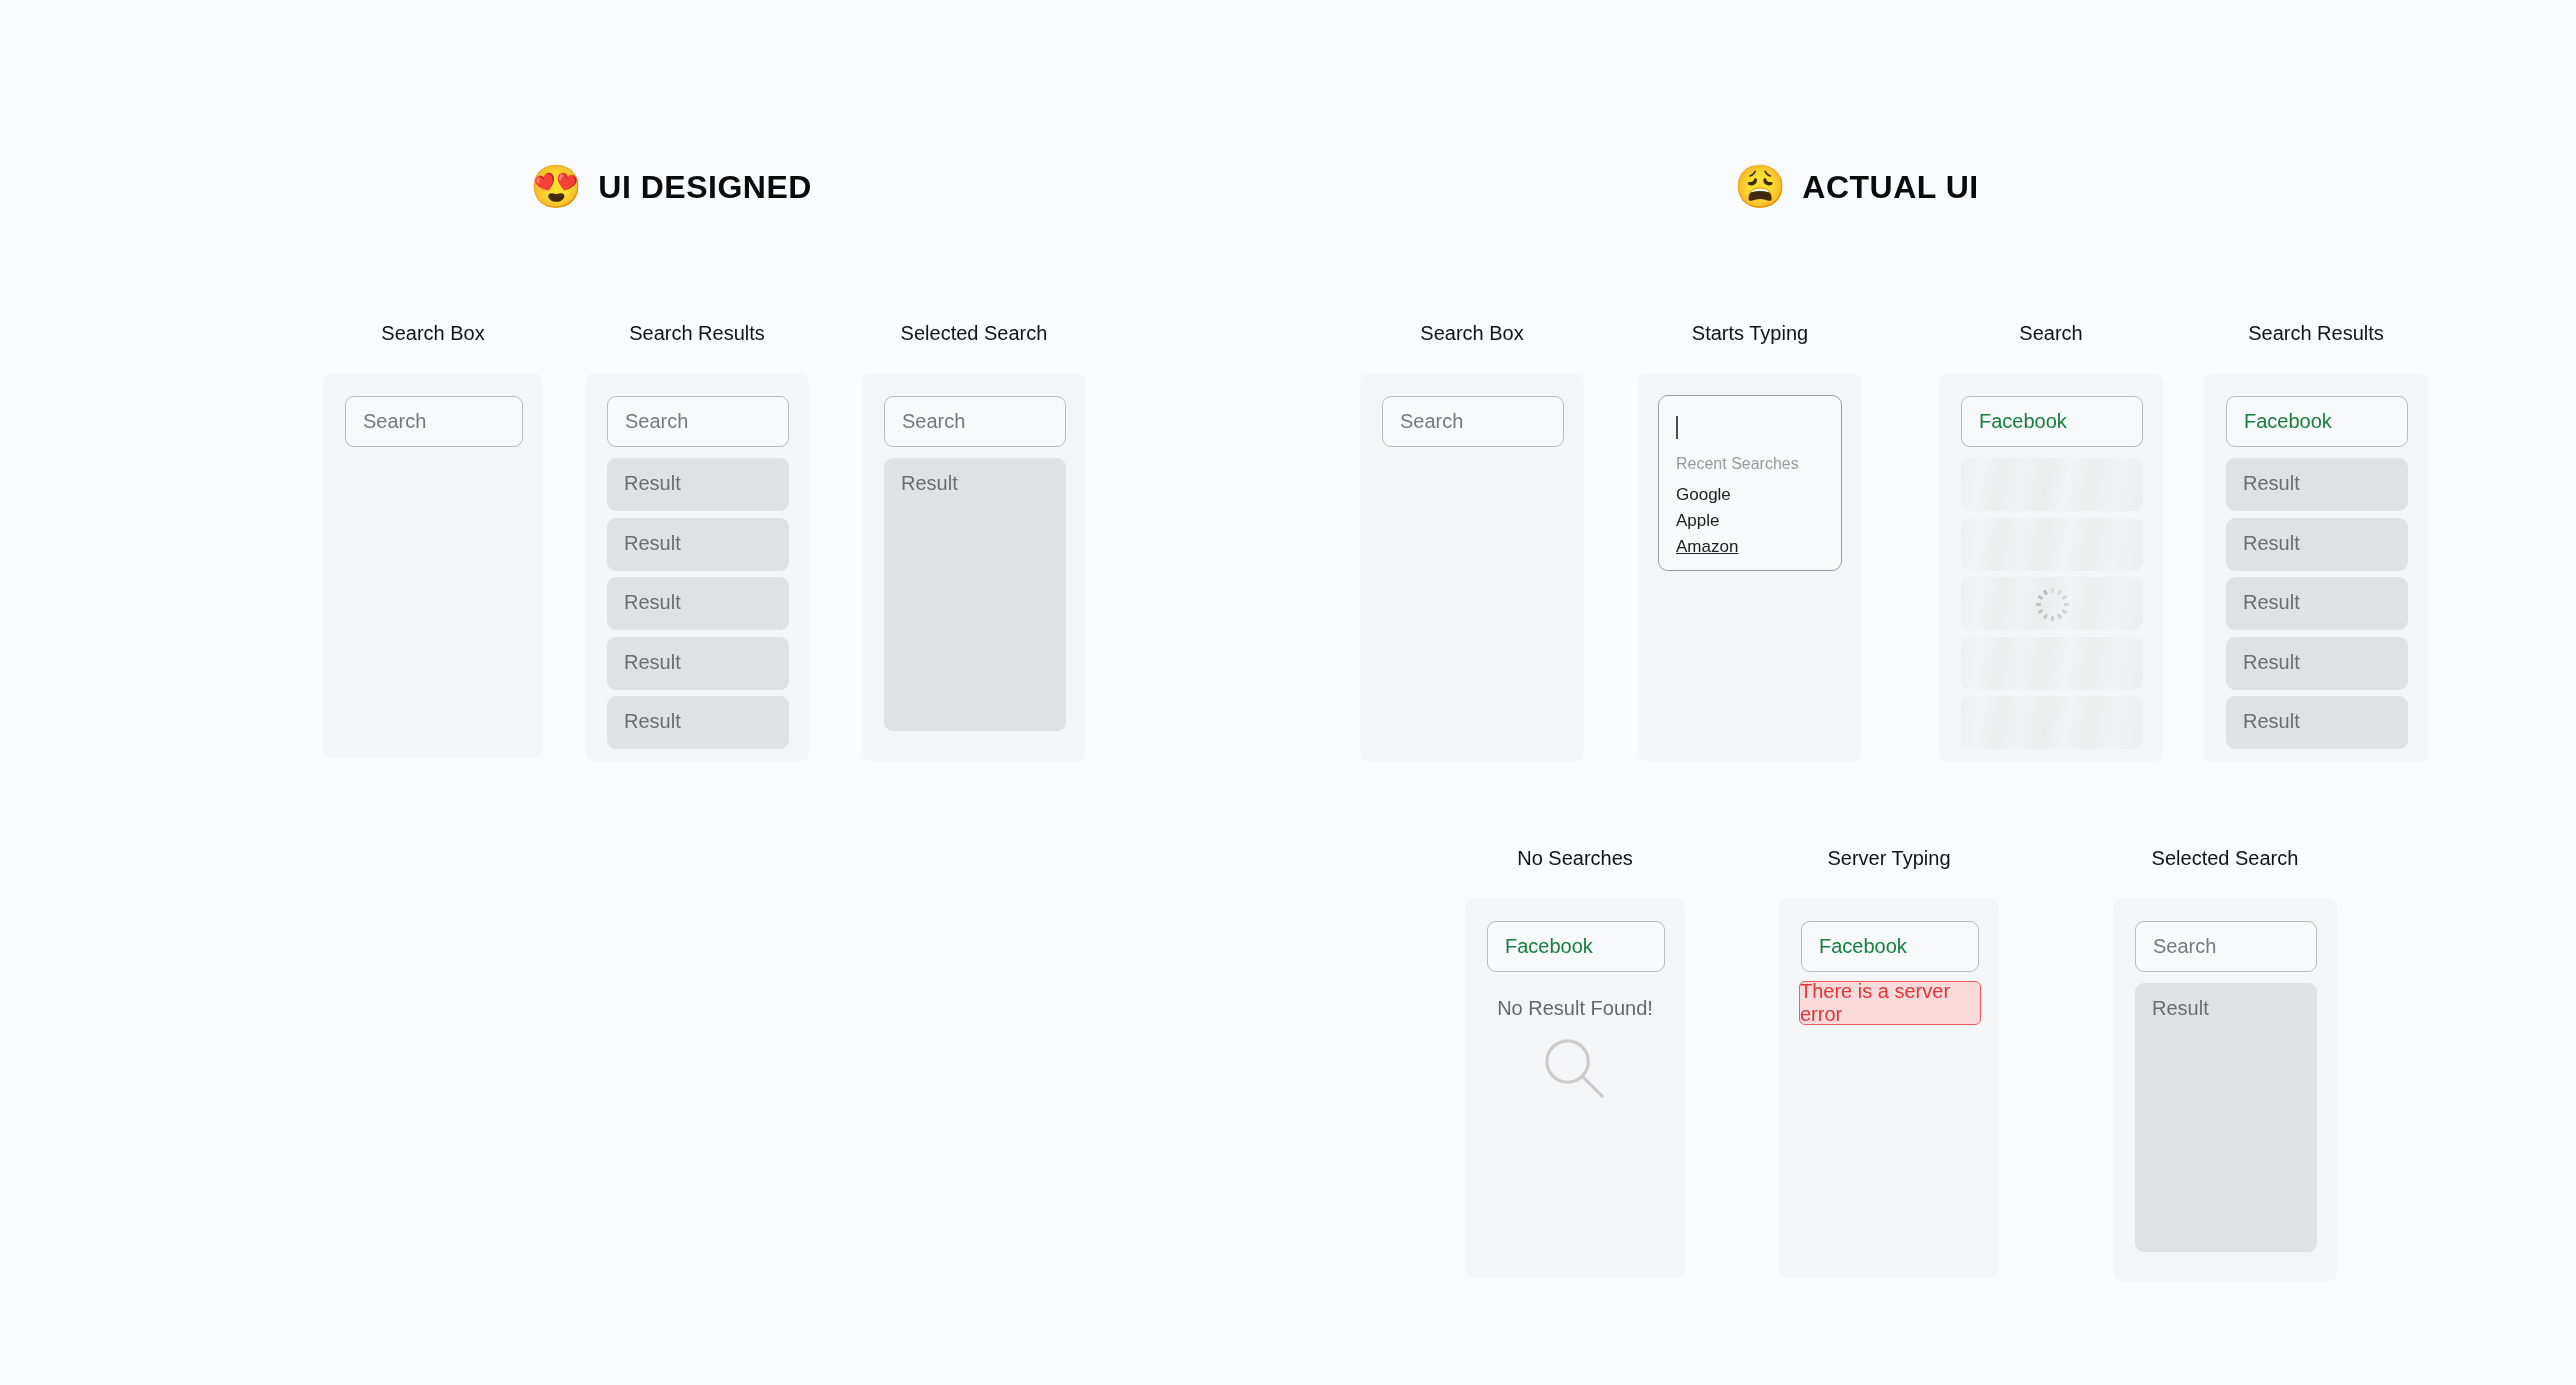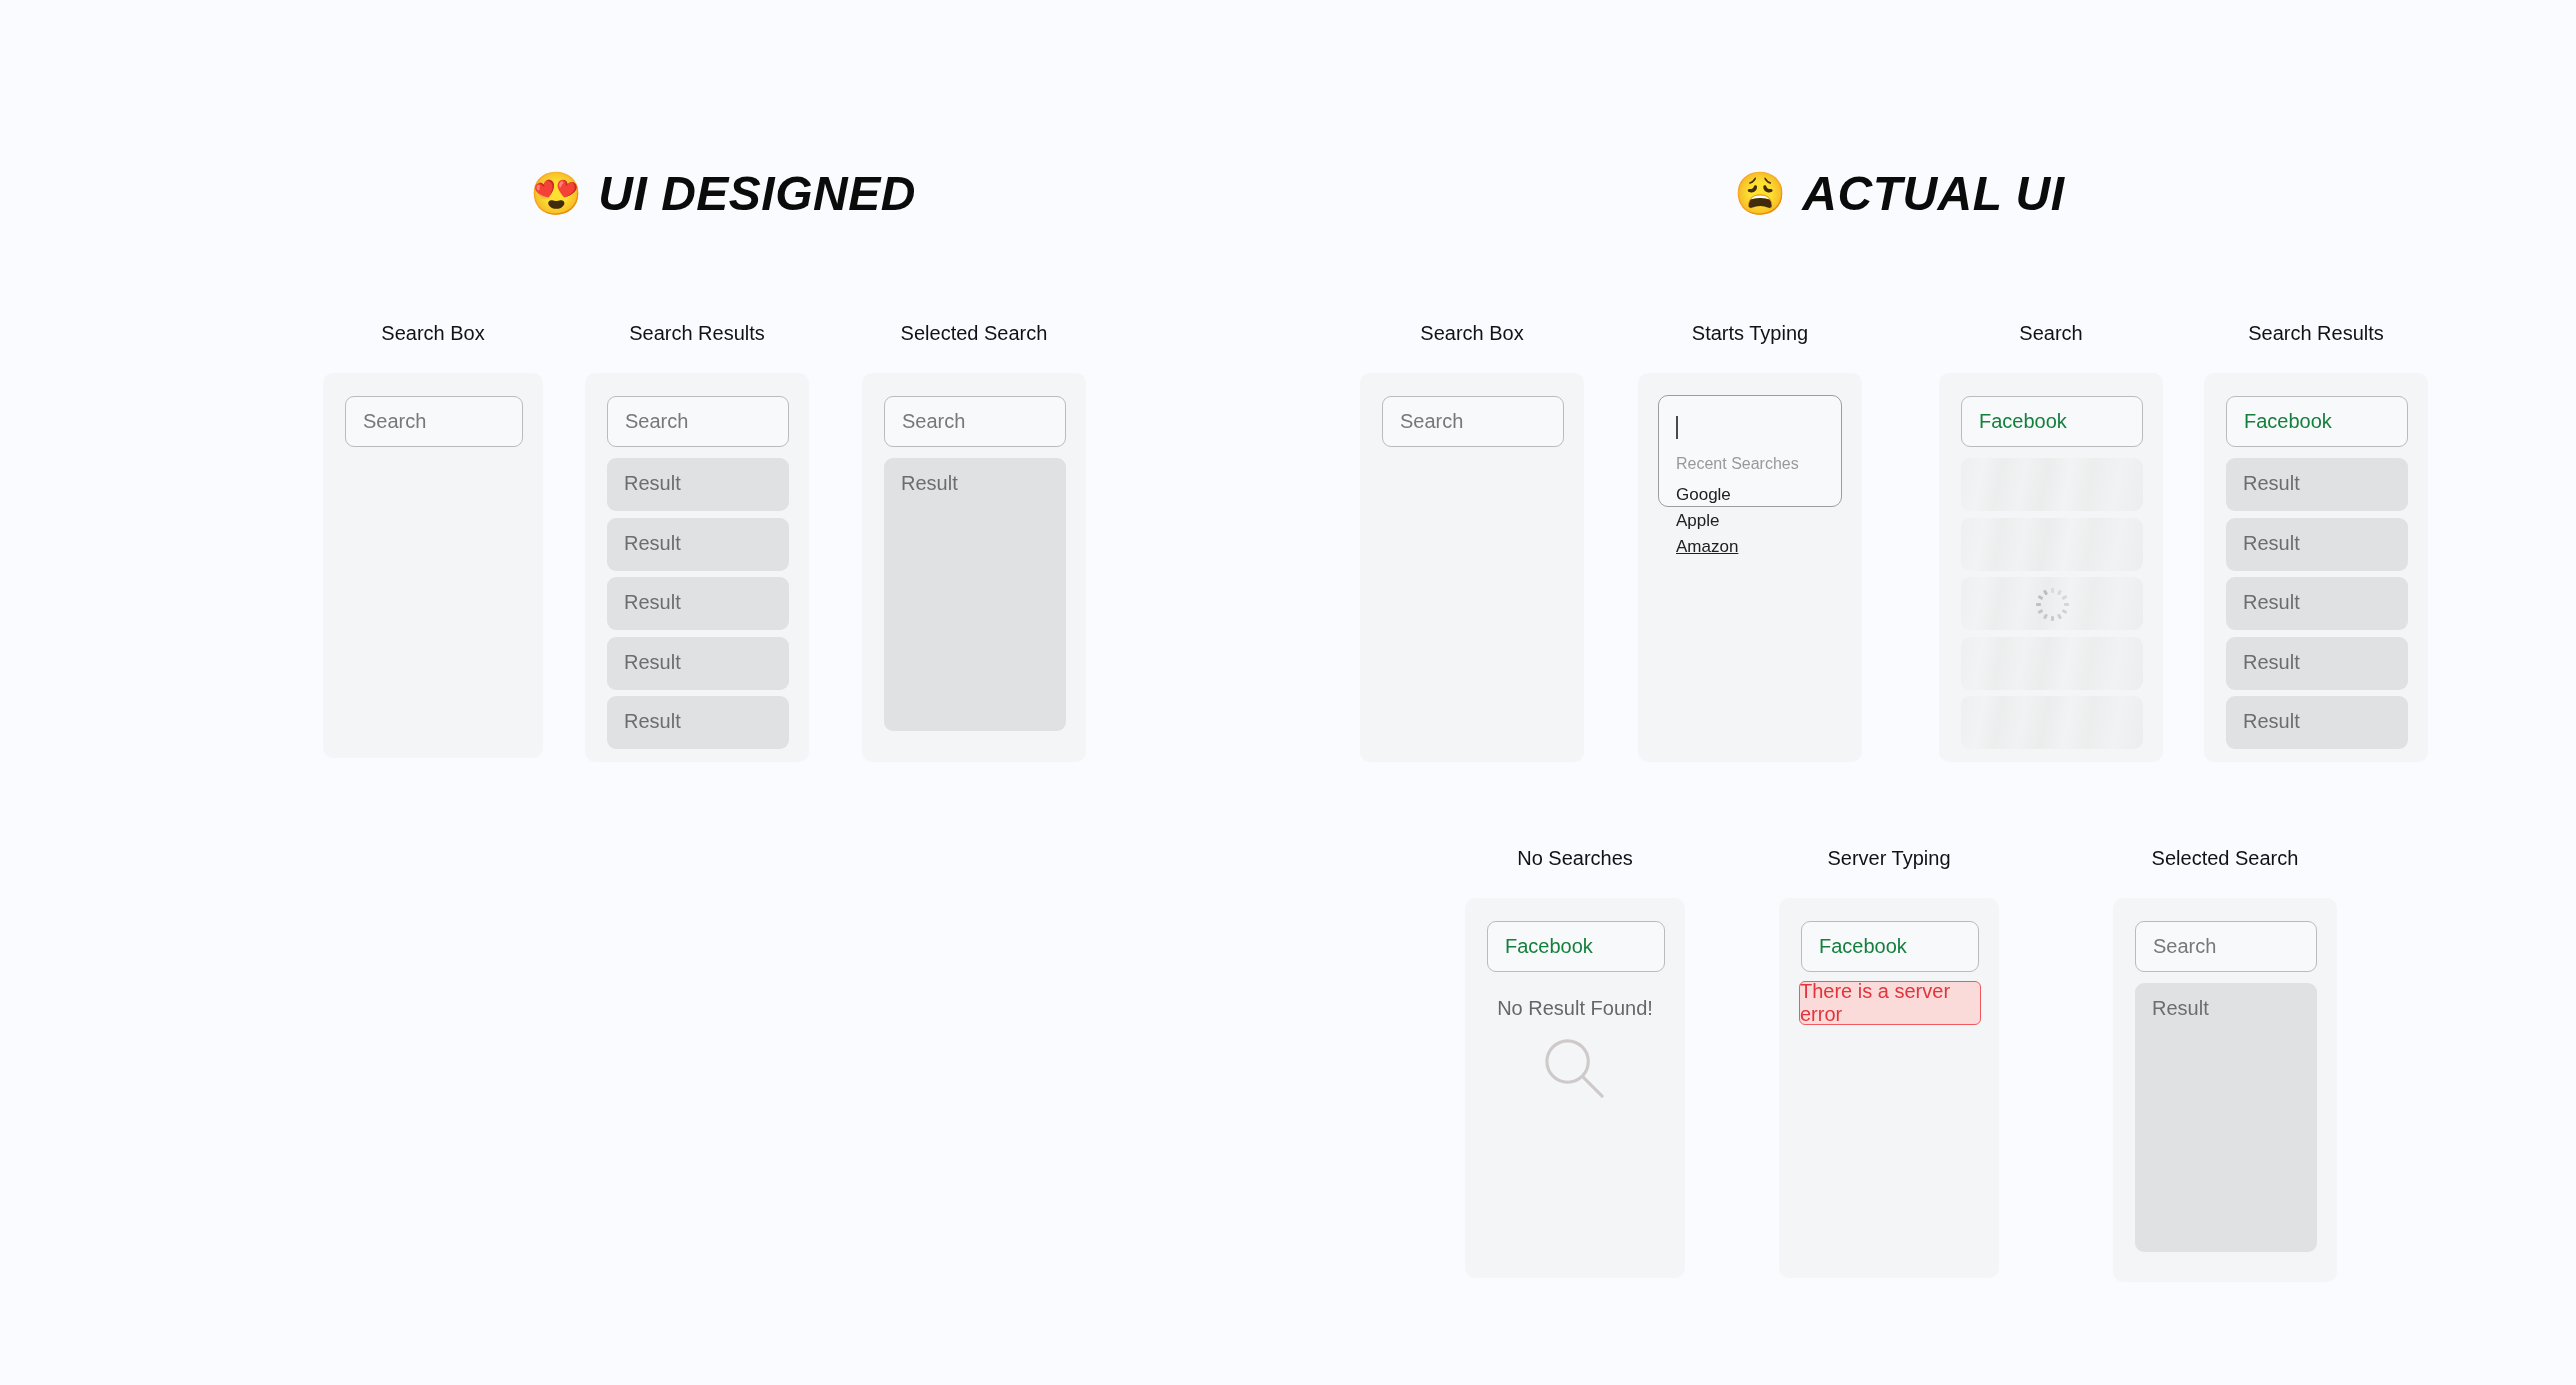--- a/index.html
+++ b/index.html
@@ -25,25 +25,24 @@
     display: flex;
     align-items: center;
     gap: 16px;
     white-space: nowrap;
   }
   .section-emoji {
     font-size: 42px;
     line-height: 1;
   }
   .section-title {
-    font-size: 48px;
+    font-size: 32px;
     font-weight: bold;
     letter-spacing: 0.5px;
     color: #0b0b0c;
-    font-style: italic;
   }
 
   #hdr-designed { left: 530px; top: 166px; }
   #hdr-actual   { left: 1734px; top: 166px; }
 
   
   .flow {
     position: absolute;
   }
   .flow-label {
@@ -221,21 +220,21 @@
   <div class="flow" style="left:1360px; top:322px; width:224px;">
     <div class="flow-label">Search Box</div>
     <div class="card" style="width:224px; height:389px;">
       <div class="search-input placeholder" style="width:182px;">Search</div>
     </div>
   </div>
 
   <div class="flow" style="left:1638px; top:322px; width:224px;">
     <div class="flow-label">Starts Typing</div>
     <div class="card" style="width:224px; height:389px;">
-      <div class="typing-popover" style="width:184px; height:112px;">
+      <div class="typing-popover" style="width:184px; height:176px;">
         <div class="caret"></div>
         <div class="recent-label">Recent Searches</div>
         <div class="recent-item" style="top:89px;">Google</div>
         <div class="recent-item" style="top:115px;">Apple</div>
         <div class="recent-item" style="top:141px;text-decoration:underline;">Amazon</div>
       </div>
     </div>
   </div>
 
   <div class="flow" style="left:1939px; top:322px; width:224px;">

